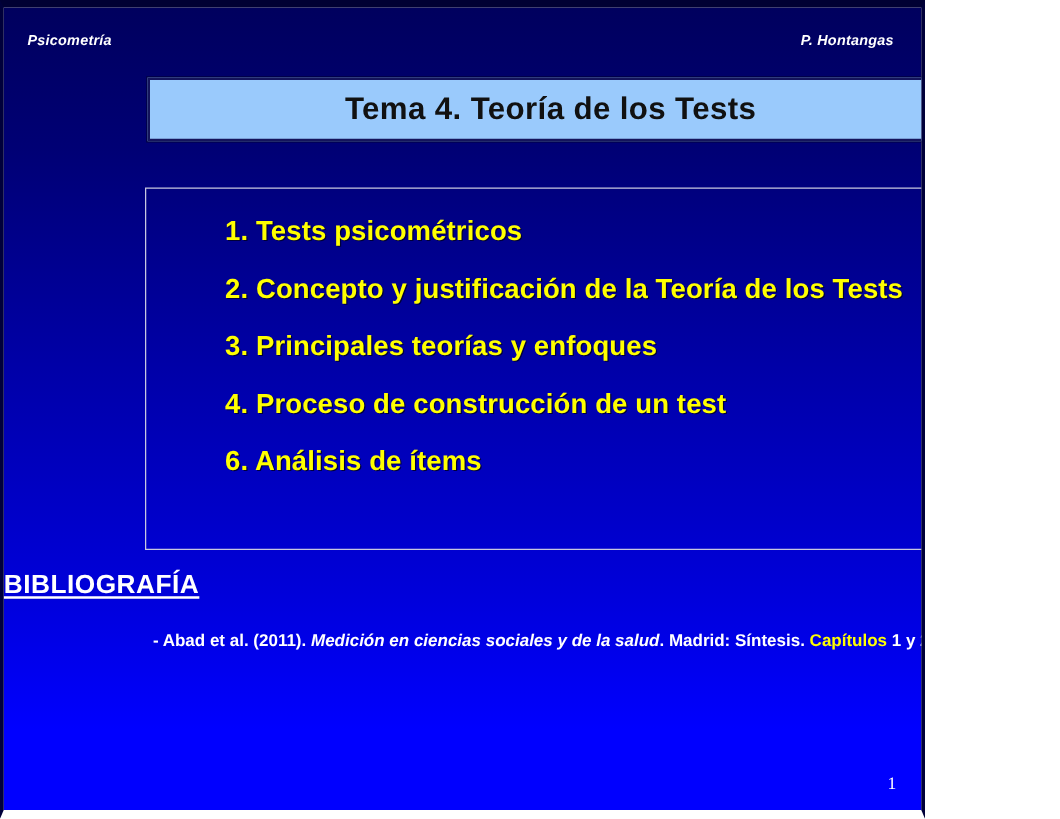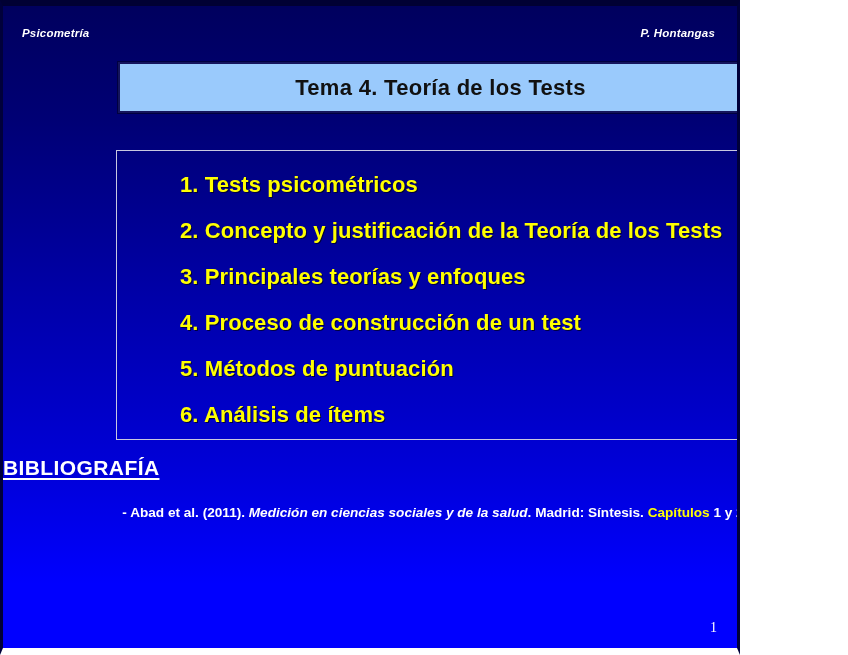--- a/index.html
+++ b/index.html
@@ -46,21 +46,21 @@
     width: 645px;
     height: 51px;
     background: #9ACAFC;
     border: 2px solid #14145c;
     box-shadow: 0 0 0 1px #000040;
     display: flex;
     align-items: center;
     justify-content: center;
   }
   #title-text {
-    font-size: 22px;
+    font-size: 25px;
     font-weight: bold;
     color: #111111;
     letter-spacing: 0.3px;
     white-space: nowrap;
   }
 
   
   #index-box {
     position: absolute;
     left: 113px;
@@ -138,21 +138,20 @@
   <div id="title-box">
     <div id="title-text">Tema  4.  Teoría de los Tests</div>
   </div>
 
   <div id="index-box">
     <ul class="idx-list">
       <li class="idx-item">1. Tests psicométricos</li>
       <li class="idx-item">2. Concepto y justificación de la Teoría de los Tests</li>
       <li class="idx-item">3. Principales teorías y enfoques</li>
       <li class="idx-item">4. Proceso de construcción de un test</li>
-      <li class="idx-item">5. Métodos de puntuación</li>
       <li class="idx-item">6. Análisis de ítems</li>
     </ul>
   </div>
 
   <div id="biblio-title">BIBLIOGRAFÍA</div>
 
   <div id="biblio-body">
 
 
     <div class="ref ref-2">

